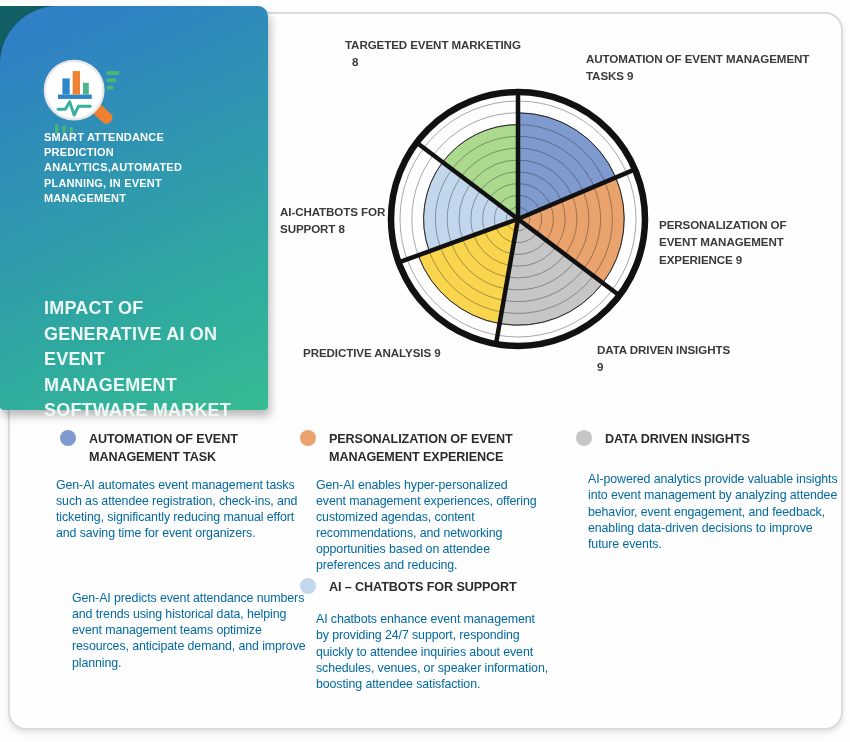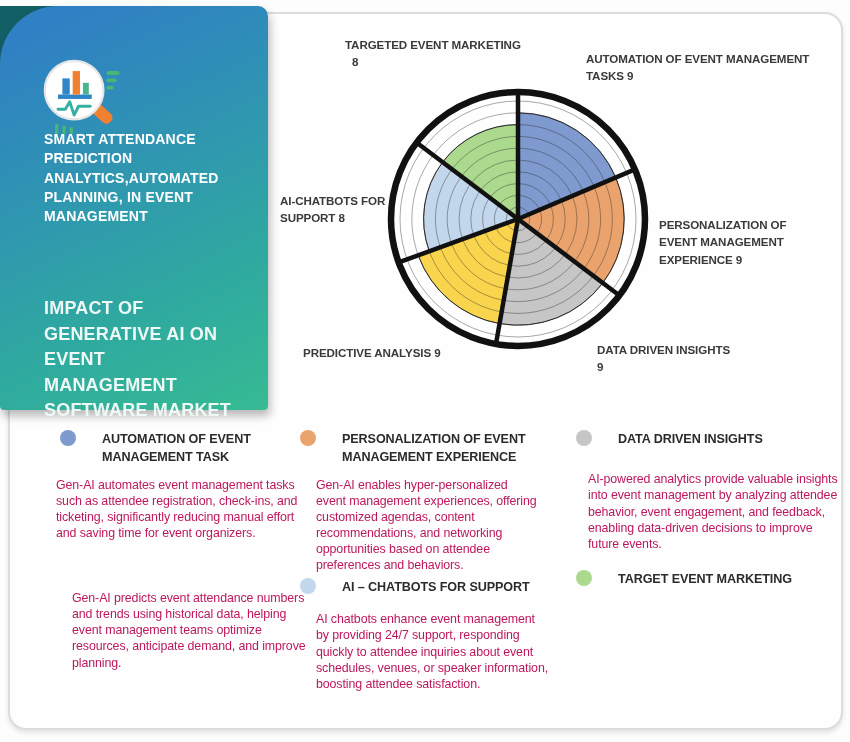--- a/index.html
+++ b/index.html
@@ -9,50 +9,50 @@
   .panel{position:absolute;left:8px;top:12px;width:831px;height:714px;background:#fefefe;
          border:2px solid #dcdcdc;border-radius:18px;box-shadow:0 3px 5px rgba(0,0,0,.10)}
 
   .corner-accent{position:absolute;left:0;top:6px;width:70px;height:70px;background:#135f66}
 
   .info-card{position:absolute;left:0;top:6px;width:268px;height:404px;
              background:linear-gradient(155deg,#2f80c4 8%,#2fa9a0 70%,#36bb93 100%);
              border-radius:58px 10px 4px 4px;box-shadow:2px 6px 10px rgba(0,0,0,.28)}
   .card-icon{position:absolute;left:36px;top:46px;width:88px;height:88px}
   .card-heading{position:absolute;left:44px;top:124px;width:190px;color:#ffffff;font-weight:700;
-                font-size:14px;line-height:1.38;letter-spacing:.2px;white-space:pre-line}
+                font-size:11px;line-height:1.38;letter-spacing:.2px;white-space:pre-line}
   .card-subheading{position:absolute;left:44px;top:290px;width:190px;color:#eef8f5;font-weight:700;
                    font-size:18px;line-height:1.42;letter-spacing:.2px;white-space:pre-line}
 
   .chart-wrap{position:absolute;left:383px;top:84px;width:270px;height:270px}
   .chart-wrap svg{display:block}
 
   .clabel{position:absolute;font-weight:700;font-size:11.6px;color:#3a3a3a;line-height:1.5;
           letter-spacing:-.1px;white-space:nowrap}
   #cl-targeted{left:345px;top:36px}
   #cl-automation{left:586px;top:50px}
-  #cl-chatbots{left:280px;top:192px}
+  #cl-chatbots{left:280px;top:203px}
   #cl-personalization{left:659px;top:216px}
   #cl-predictive{left:303px;top:344px}
   #cl-datadriven{left:597px;top:341px}
 
   .legend-item{position:absolute}
   #li-0{left:56px;top:430px;width:258px}
   #li-1{left:296px;top:430px;width:242px}
   #li-2{left:572px;top:430px;width:268px}
   #li-3{left:56px;top:572px;width:256px}
   #li-4{left:296px;top:578px;width:254px}
   #li-5{left:572px;top:570px;width:268px}
 
-  .l-head{display:flex;align-items:flex-start;gap:26px;padding-left:4px}
+  .l-head{display:flex;align-items:flex-start;gap:13px;padding-left:4px}
   .dot{width:16px;height:16px;border-radius:50%;flex:0 0 16px;margin-top:0}
   .l-title{font-weight:700;font-size:12.6px;line-height:1.45;color:#2b2b2b;letter-spacing:-.1px}
   #li-0 .l-title{max-width:178px}
   #li-1 .l-title{max-width:202px}
-  .l-desc{margin-top:10px;font-size:12.4px;line-height:1.3;color:#be185d;letter-spacing:-.1px}
+  .l-desc{margin-top:10px;font-size:12.4px;line-height:1.3;color:#0369a1;letter-spacing:-.1px}
   #li-1 .l-desc{margin-left:20px}
   #li-2 .l-desc{margin-left:16px;margin-top:23px}
   #li-3 .l-desc{margin-left:16px;margin-top:18px}
   #li-4 .l-desc{margin-left:20px;margin-top:15px}
   #li-5 .l-desc{margin-left:4px}
 </style>
 </head>
 <body>
 
 <div class="panel"></div>
@@ -148,21 +148,21 @@
     <span class="l-title">AUTOMATION OF EVENT MANAGEMENT TASK</span>
   </div>
   <div class="l-desc">Gen-AI automates event management tasks such as attendee registration, check-ins, and ticketing, significantly reducing manual effort and saving time for event organizers.</div>
 </div>
 
 <div class="legend-item" id="li-1">
   <div class="l-head">
     <span class="dot" style="background-color: rgb(234, 163, 108);"></span>
     <span class="l-title">PERSONALIZATION OF EVENT MANAGEMENT EXPERIENCE</span>
   </div>
-  <div class="l-desc">Gen-AI enables hyper-personalized event management experiences, offering customized agendas, content recommendations, and networking opportunities based on attendee preferences and behaviors.</div>
+  <div class="l-desc">Gen-AI enables hyper-personalized event management experiences, offering customized agendas, content recommendations, and networking opportunities based on attendee preferences and reducing.</div>
 </div>
 
 <div class="legend-item" id="li-2">
   <div class="l-head">
     <span class="dot" style="background-color: rgb(198, 198, 198);"></span>
     <span class="l-title">DATA DRIVEN INSIGHTS</span>
   </div>
   <div class="l-desc">AI-powered analytics provide valuable insights into event management by analyzing attendee behavior, event engagement, and feedback, enabling data-driven decisions to improve future events.</div>
 </div>
 
@@ -172,17 +172,13 @@
 
 <div class="legend-item" id="li-4">
   <div class="l-head">
     <span class="dot" style="background-color: rgb(194, 214, 236);"></span>
     <span class="l-title">AI – CHATBOTS FOR SUPPORT</span>
   </div>
   <div class="l-desc">AI chatbots enhance event management by providing 24/7 support, responding quickly to attendee inquiries about event schedules, venues, or speaker information, boosting attendee satisfaction.</div>
 </div>
 
 <div class="legend-item" id="li-5">
-  <div class="l-head">
-    <span class="dot" style="background-color: rgb(171, 217, 141);"></span>
-    <span class="l-title">TARGET EVENT MARKETING</span>
-  </div>
 </div>
 
 </body></html>

